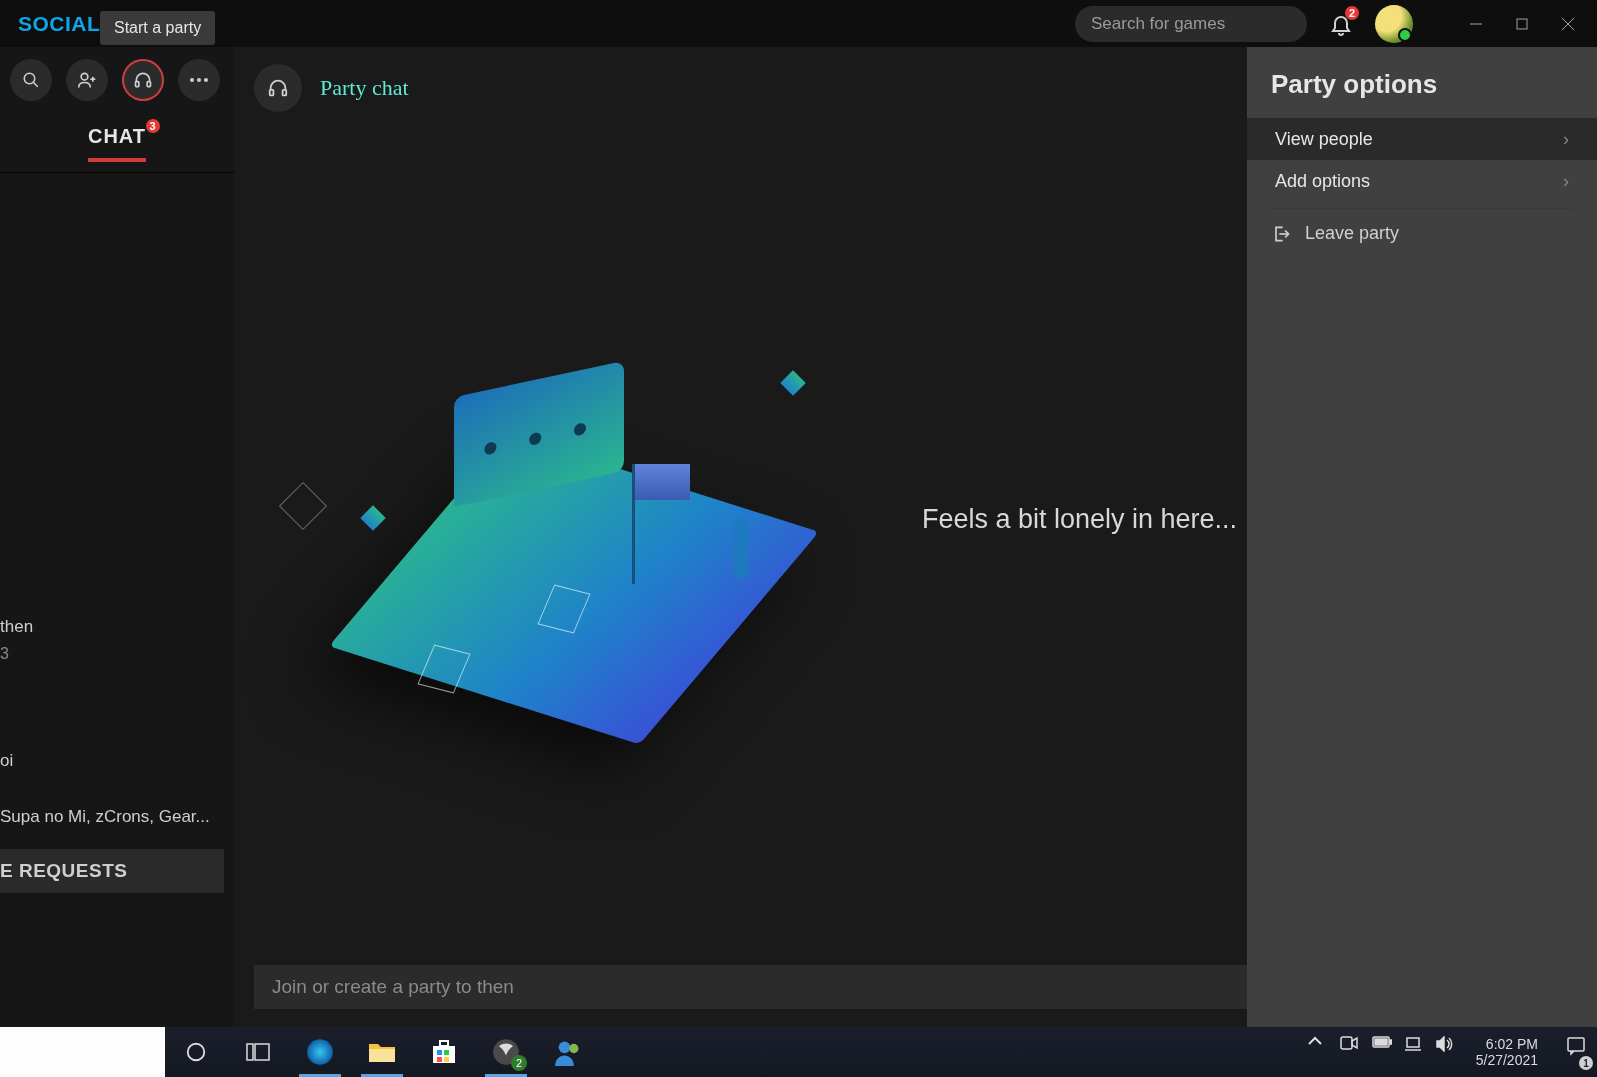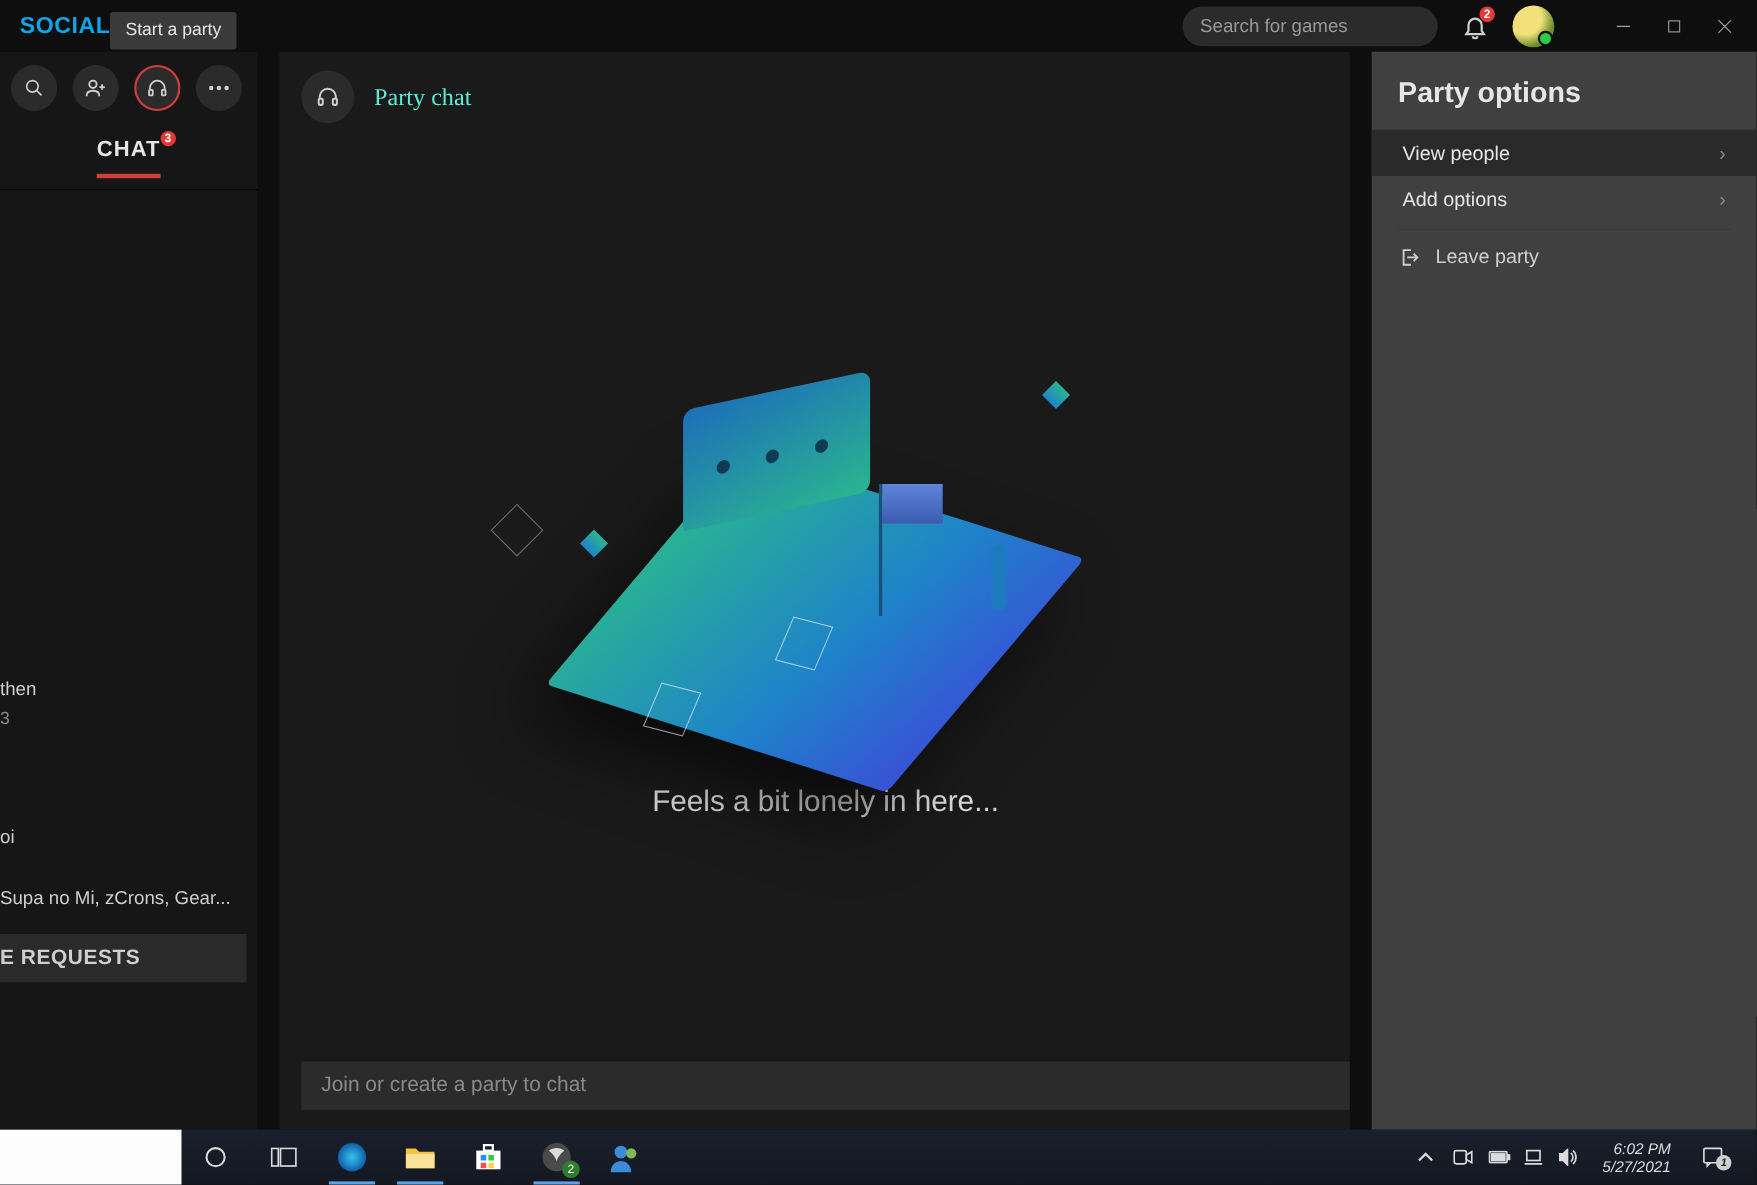--- a/index.html
+++ b/index.html
@@ -98,21 +98,20 @@
   display: flex;
   gap: 24px;
   padding: 0 18px 0 34px;
 }
 .winctl div { width: 22px; height: 22px; display:flex; align-items:center; justify-content:center; color:#a0a0a0; cursor:pointer; font-size:14px; }
 
 
 .content {
   display: flex;
   height: calc(100% - 47px - 50px);
-  gap: 20px;
 }
 
 
 .sidebar {
   width: 234px;
   background: #161616;
   display: flex;
   flex-direction: column;
   padding-top: 12px;
 }
@@ -211,21 +210,21 @@
   align-items: center;
   gap: 18px;
   height: 50px;
 }
 .chat-header .circle-btn { width: 48px; height: 48px; background:#2b2b2b; }
 .chat-title { font-size: 22px; color: #5eead4; font-family: Liberation Serif, serif; }
 
 .chat-body {
   flex: 1;
   display: flex;
-  flex-direction: column;
+  flex-direction: row;
   align-items: center;
   justify-content: center;
   gap: 18px;
   color: #cfcfcf;
   padding-bottom: 40px;
 }
 .illus {
   width: 640px;
   height: 400px;
   position: relative;
@@ -381,25 +380,23 @@
   background:#2d7d2d;
   color:#fff;
   font-size:11px;
   width:16px; height:16px;
   border-radius:50%;
   display:flex; align-items:center; justify-content:center;
 }
 .tray {
   margin-left: auto;
   display: flex;
-  align-items: center;
   gap: 10px;
-  padding-right: 20px;
+  padding-right: 1px;
   color:#dcdcdc;
-  font-style:italic;
 }
 .tray-ic { width:22px; text-align:center; cursor:pointer; }
 .tray-time { text-align: right; font-size: 14px; line-height:16px; padding: 0 8px; cursor:pointer; }
 .action-center { position:relative; padding: 0 10px; cursor:pointer; }
 .action-center .ac-badge {
   position:absolute;
   bottom:-2px; right:3px;
   background:#d0d0d0;
   color:#1a1f2b;
   font-size:10px;
@@ -531,21 +528,21 @@
         <div class="iso-cube ic1"></div>
         <div class="iso-cube ic2"></div>
         <div class="diamond-outline"></div>
         <div class="box-outline bo1"></div>
         <div class="box-outline bo2"></div>
       </div>
       <div class="empty-title">Feels a bit lonely in here...</div>
     </div>
 
     <div class="chat-input">
-      <span>Join or create a party to chat</span>
+      <span>Join or create a party to then</span>
     </div>
   </div>
 
   <div class="right-panel">
     <div class="rp-title">Party options</div>
     <div class="rp-row hl">
       <span>View people</span>
       <span class="chev">›</span>
     </div>
     <div class="rp-row">

